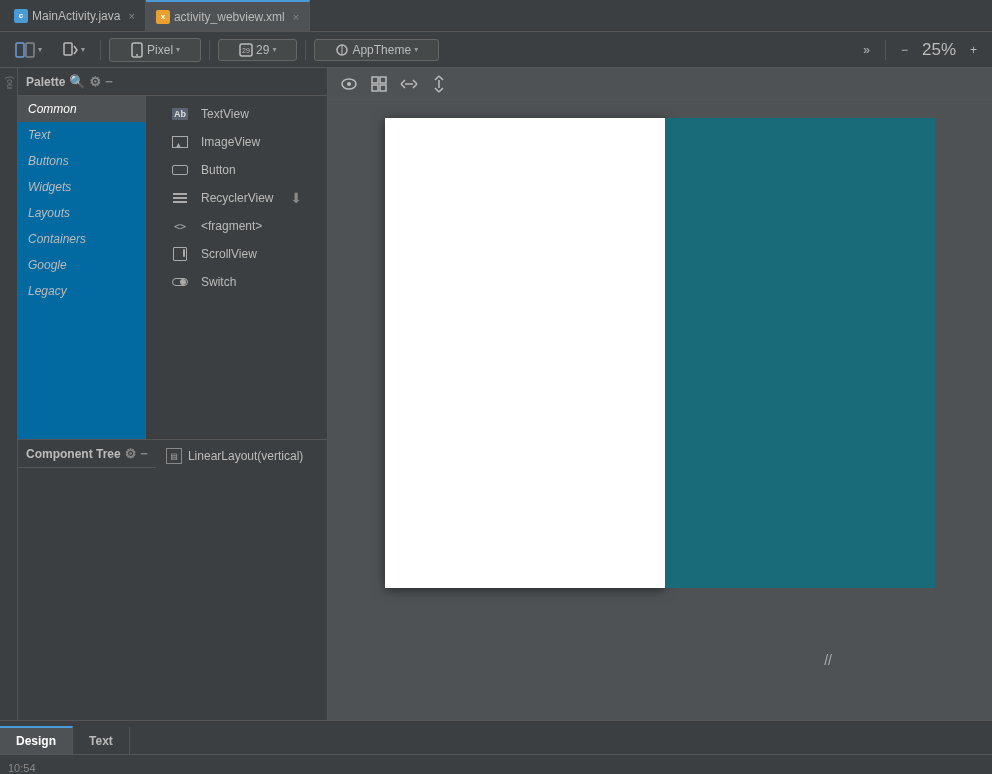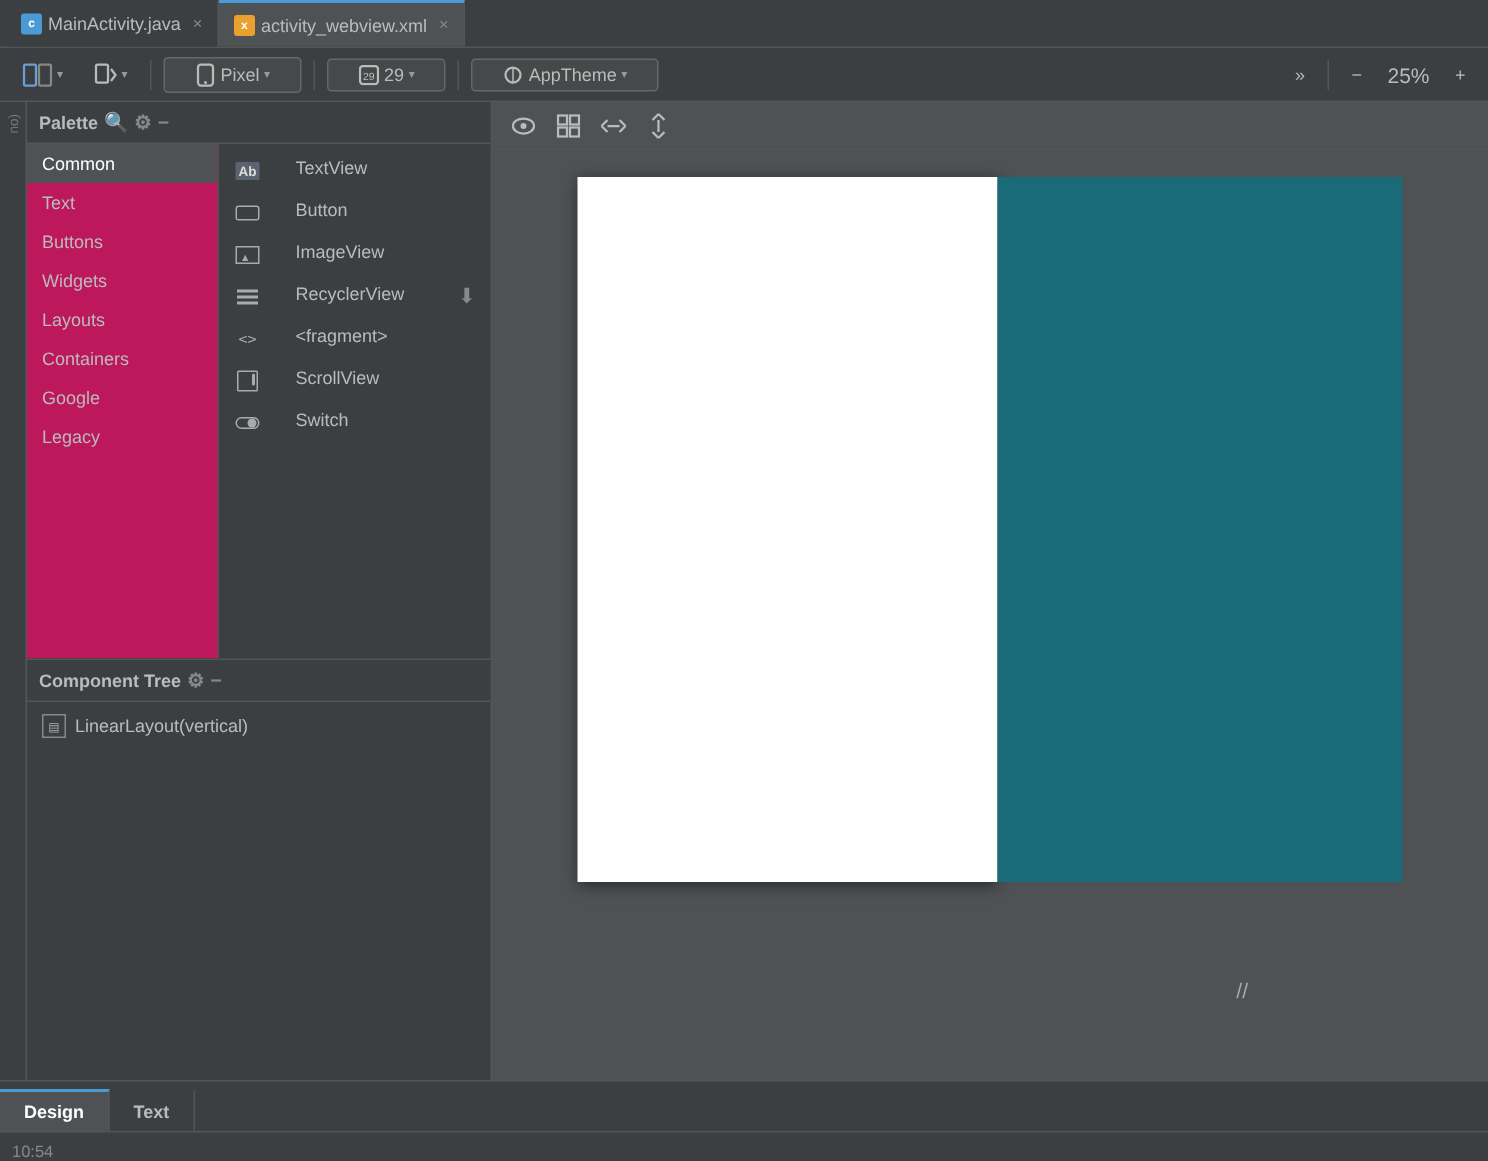--- a/index.html
+++ b/index.html
@@ -163,65 +163,67 @@
       font-size: 13px;
     }
 
     .palette-body {
       display: flex;
       flex: 1;
       overflow: hidden;
     }
     .palette-categories {
       width: 128px;
-      background: #be185d;
+      background: #0369a1;
       border-right: 1px solid #555;
       overflow-y: auto;
+      font-style: italic;
     }
     .palette-cat-item {
       padding: 6px 10px;
       cursor: pointer;
       color: #bbbbbb;
       font-size: 12px;
     }
     .palette-cat-item.active { background: #4e5254; color: #fff; }
 
     .palette-items {
       flex: 1;
       overflow-y: auto;
       background: #3c3f41;
       padding: 4px 0;
     }
     .palette-item {
       display: flex;
-      padding: 5px 10px;
-      cursor: pointer;
-      font-size: 12px;
-      color: #bbbbbb;
-      gap: 23px;
+      align-items: center;
+      padding: 5px 25px;
+      cursor: pointer;
+      font-size: 12px;
+      color: #bbbbbb;
+      gap: 12px;
     }
     .palette-item-icon {
       width: 18px;
       height: 18px;
       display: flex;
       align-items: center;
       justify-content: center;
       font-size: 11px;
       flex-shrink: 0;
     }
     .palette-item-download {
       margin-left: auto;
       color: #888;
       font-size: 14px;
     }
 
     
     .component-tree-section {
       display: flex;
-      flex-direction: column;
+      flex-direction: row;
       height: 280px;
       flex-shrink: 0;
       justify-content: flex-end;
     }
     .tree-body {
       flex: 1;
       overflow-y: auto;
       padding: 4px 0;
     }
     .tree-item {
@@ -515,21 +517,21 @@
     <span class="chevron-down">▾</span>
   </div>
   <div class="toolbar-spacer"></div>
   <div class="toolbar-btn">
     <span>»</span>
   </div>
   <div class="toolbar-separator"></div>
   <div class="toolbar-btn">
     <span>−</span>
   </div>
-  <span style="font-size:14px;color:#bbb;min-width:36px;text-align:center;">25%</span>
+  <span style="font-size:17px;color:#bbb;min-width:36px;text-align:center;">25%</span>
   <div class="toolbar-btn">
     <span>+</span>
   </div>
 </div>
 
 <div class="main-area">
 
   <div class="left-edge">
     <span class="left-edge-label">no)</span>
   </div>
@@ -560,30 +562,30 @@
 
           <div class="palette-item">
             <div class="palette-item-icon">
               <span class="icon-ab">Ab</span>
             </div>
             <span>TextView</span>
           </div>
 
           <div class="palette-item">
             <div class="palette-item-icon">
+              <div class="icon-img"></div>
+            </div>
+            <span>ImageView</span>
+          </div>
+
+          <div class="palette-item">
+            <div class="palette-item-icon">
               <div class="icon-btn-rect"></div>
             </div>
             <span>Button</span>
-          </div>
-
-          <div class="palette-item">
-            <div class="palette-item-icon">
-              <div class="icon-img"></div>
-            </div>
-            <span>ImageView</span>
           </div>
 
           <div class="palette-item">
             <div class="palette-item-icon">
               <div class="icon-list">
                 <div class="icon-list-line"></div>
                 <div class="icon-list-line"></div>
                 <div class="icon-list-line"></div>
               </div>
             </div>

